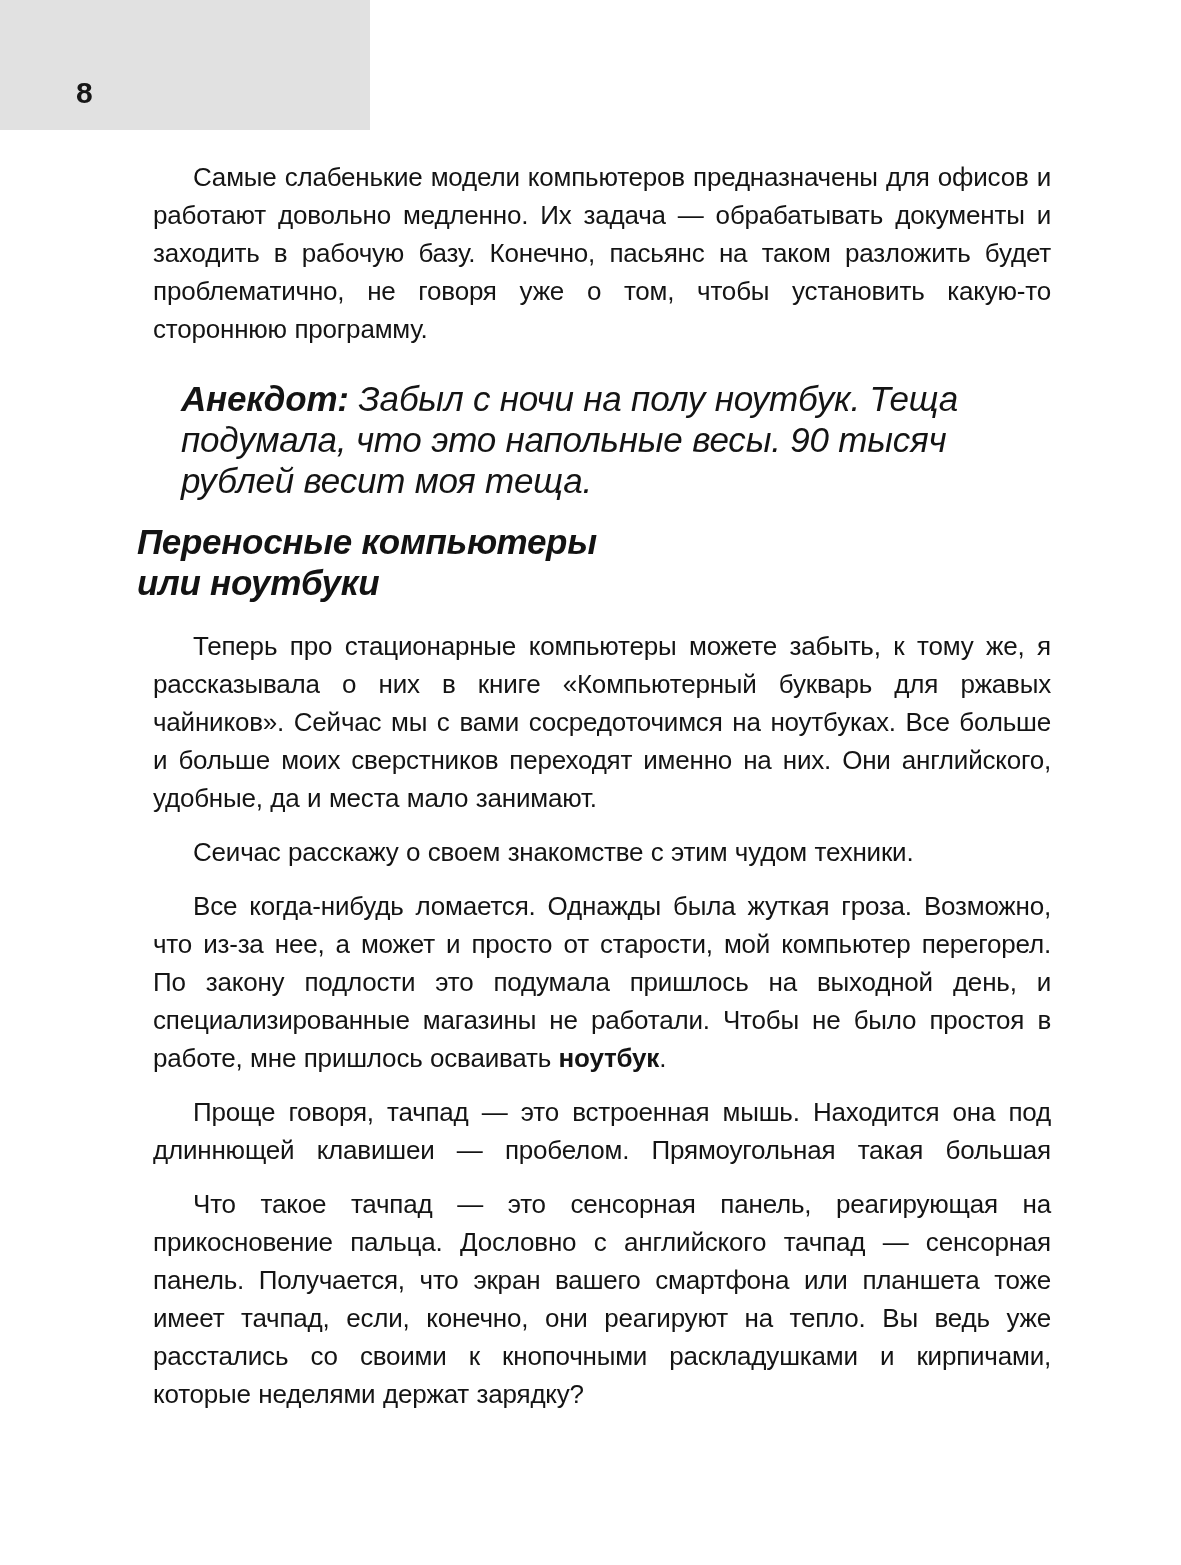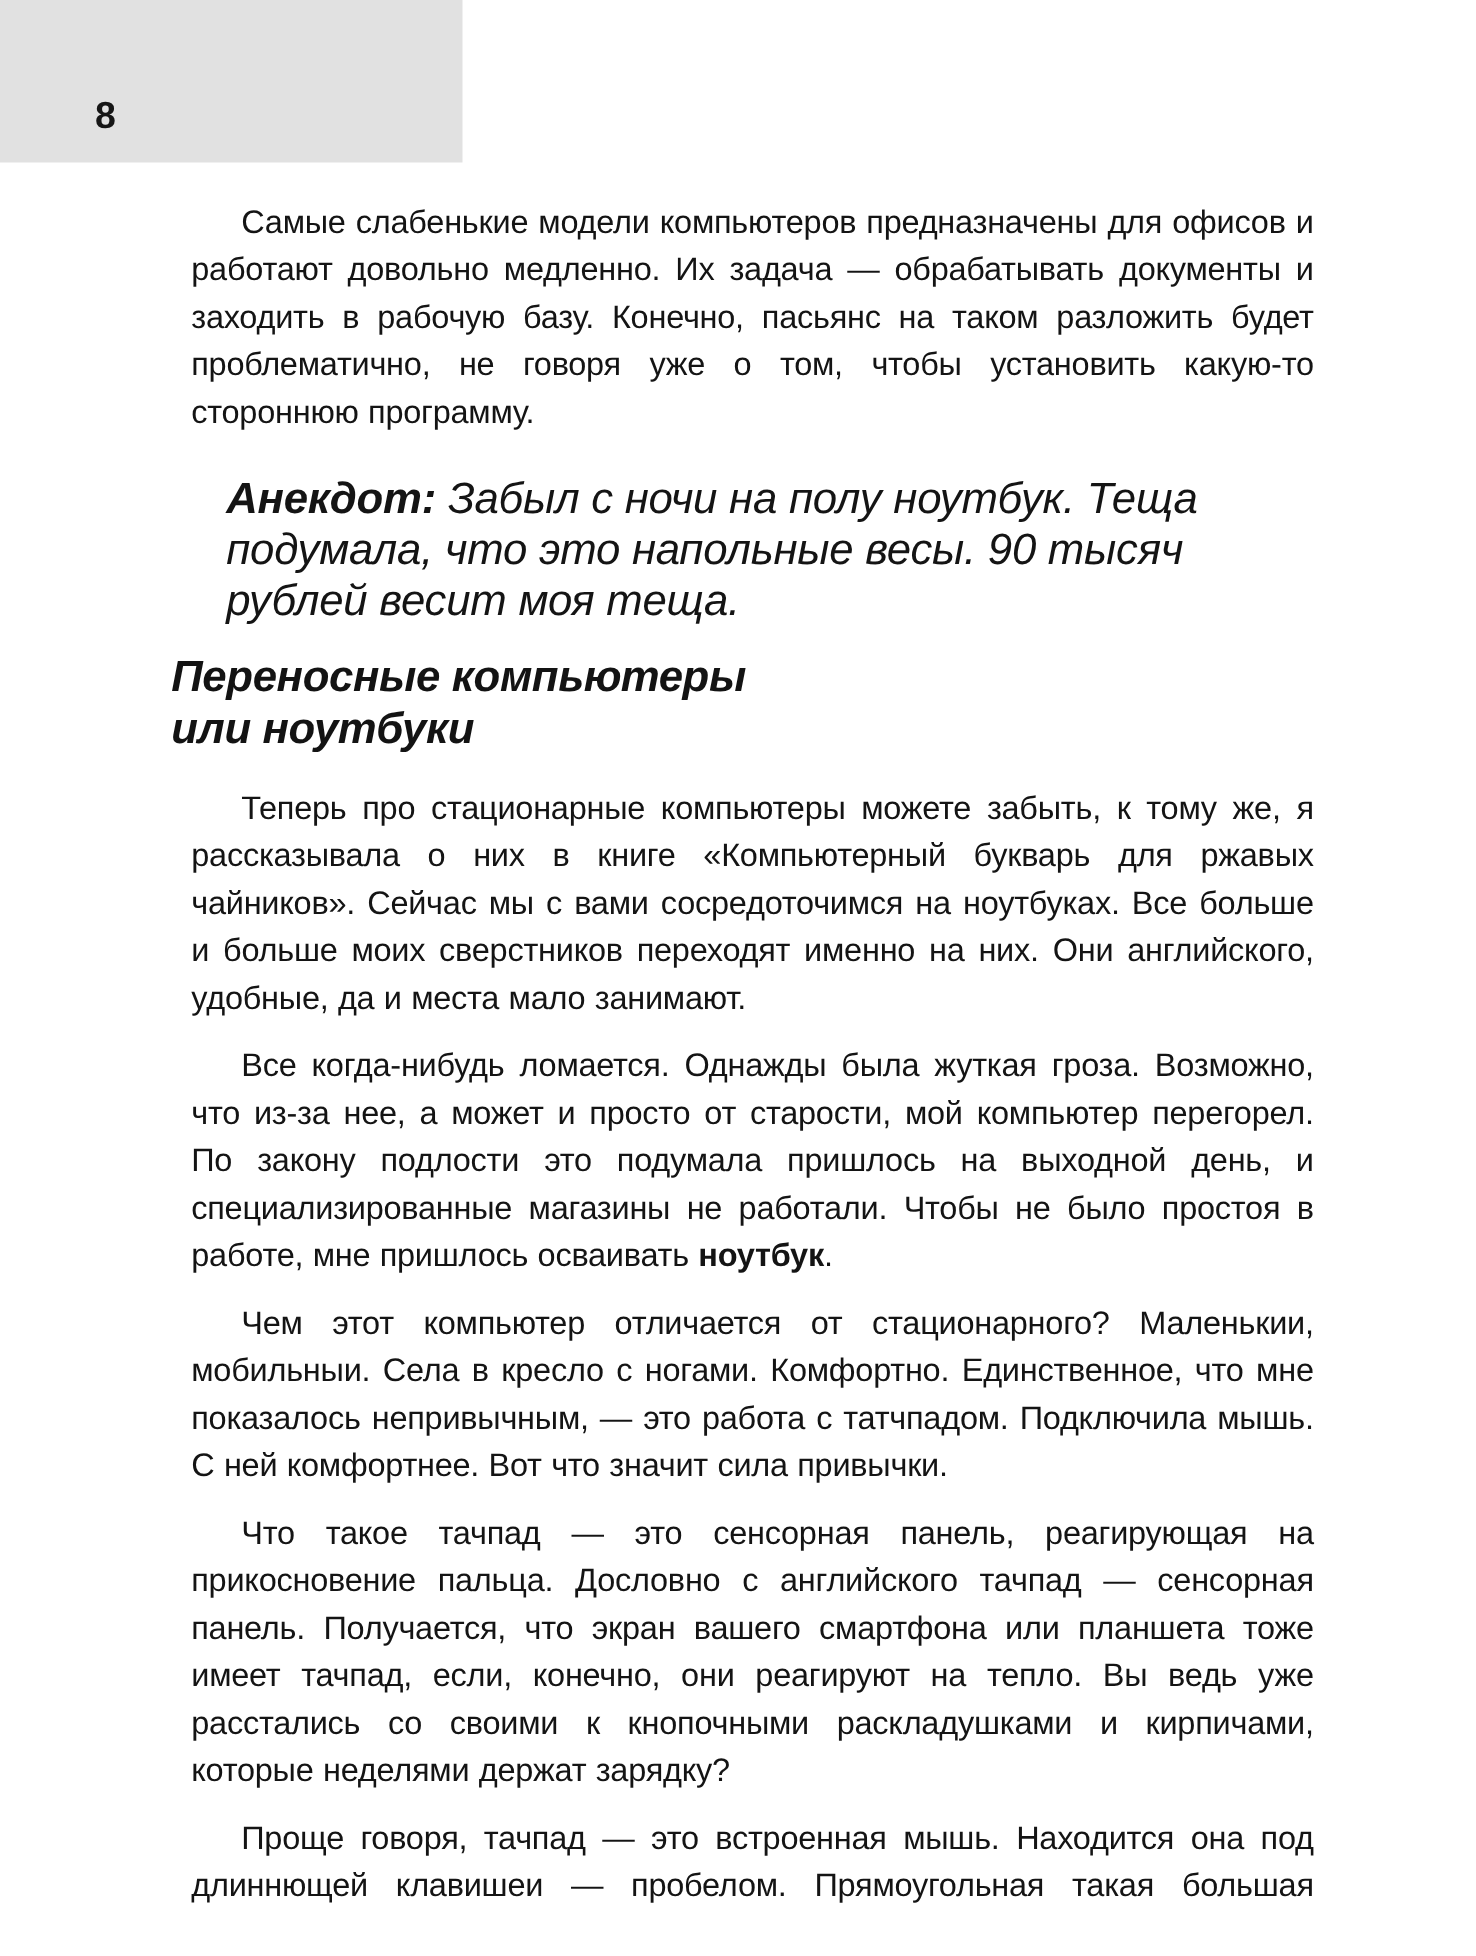--- a/index.html
+++ b/index.html
@@ -84,23 +84,23 @@
 
     <p class="anecdote"><span class="anecdote-label">Анекдот:</span><span class="anecdote-text"> Забыл с ночи на полу ноутбук. Теща подумала, что это напольные весы. 90 тысяч рублей весит моя теща.</span></p>
 
     <h2 class="heading">
       <span class="hline">Переносные компьютеры</span>
       <span class="hline">или ноутбуки</span>
     </h2>
 
     <p class="para indent">Теперь про стационарные компьютеры можете забыть, к тому же, я рассказывала о них в книге «Компьютерный букварь для ржавых чайников». Сейчас мы с вами сосредоточимся на ноутбуках. Все больше и больше моих сверстников переходят именно на них. Они английского, удобные, да и места мало занимают.</p>
 
+    <p class="para indent">Сеичас расскажу о своем знакомстве с этим чудом техники.</p>
 
     <p class="para indent"><span>Все когда-нибудь ломается. Однажды была жуткая гроза. Возможно, что из-за нее, а может и просто от старости, мой компьютер перегорел. По закону подлости это подумала пришлось на выходной день, и специализированные магазины не работали. Чтобы не было простоя в работе, мне пришлось осваивать </span><span class="bold-run">ноутбук</span><span>.</span></p>
 
-    <p class="para indent">Чем этот компьютер отличается от стационарного? Маленькии, мобильныи. Села в кресло с ногами. Комфортно. Единственное, что мне показалось непривычным, — это работа с татчпадом. Подключила мышь. С ней комфортнее. Вот что значит сила привычки.</p>
+
+    <p class="para indent justify-last">Проще говоря, тачпад — это встроенная мышь. Находится она под длиннющей клавишеи — пробелом. Прямоугольная такая большая</p>
 
     <p class="para indent">Что такое тачпад — это сенсорная панель, реагирующая на прикосновение пальца. Дословно с английского тачпад — сенсорная панель. Получается, что экран вашего смартфона или планшета тоже имеет тачпад, если, конечно, они реагируют на тепло. Вы ведь уже расстались со своими к кнопочными раскладушками и кирпичами, которые неделями держат зарядку?</p>
-
-    <p class="para indent justify-last">Проще говоря, тачпад — это встроенная мышь. Находится она под длиннющей клавишеи — пробелом. Прямоугольная такая большая</p>
 
   </main>
 </div>
 
 </body></html>

